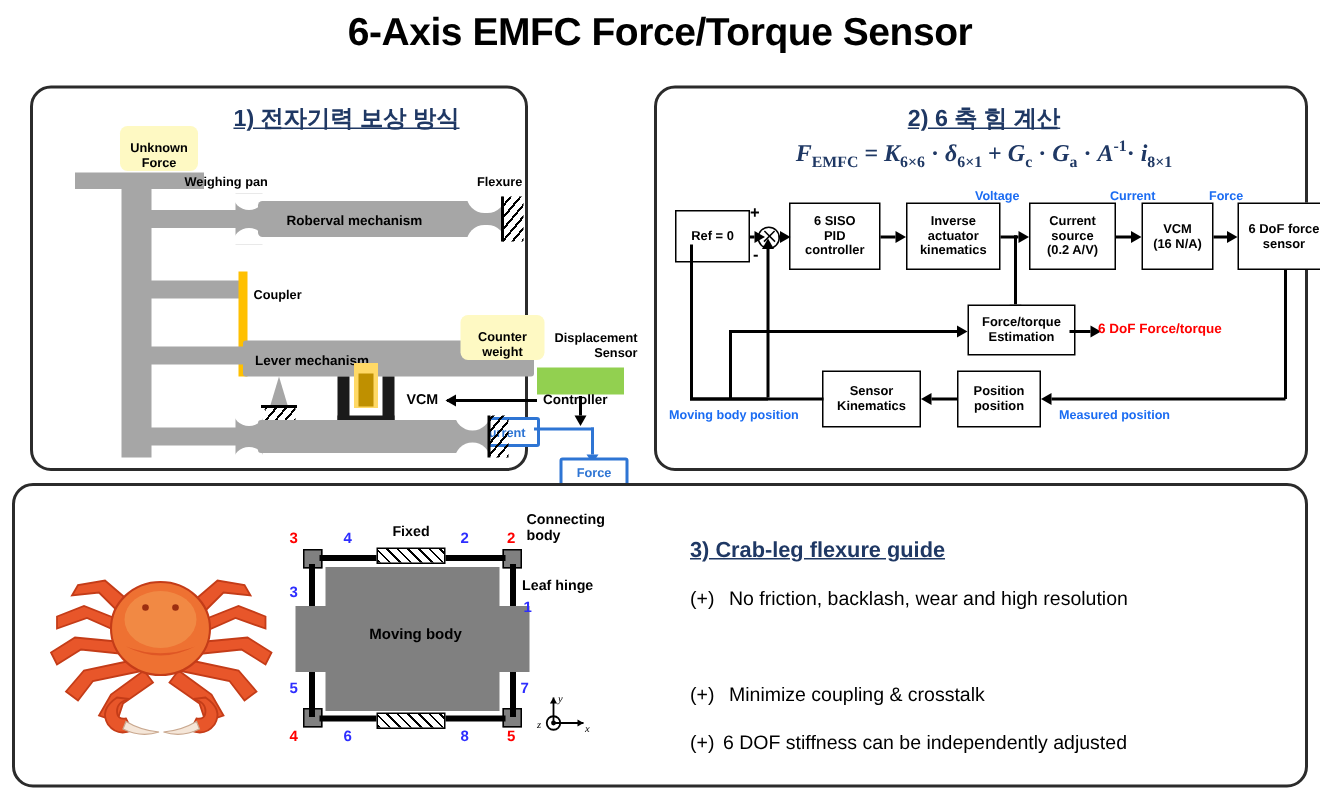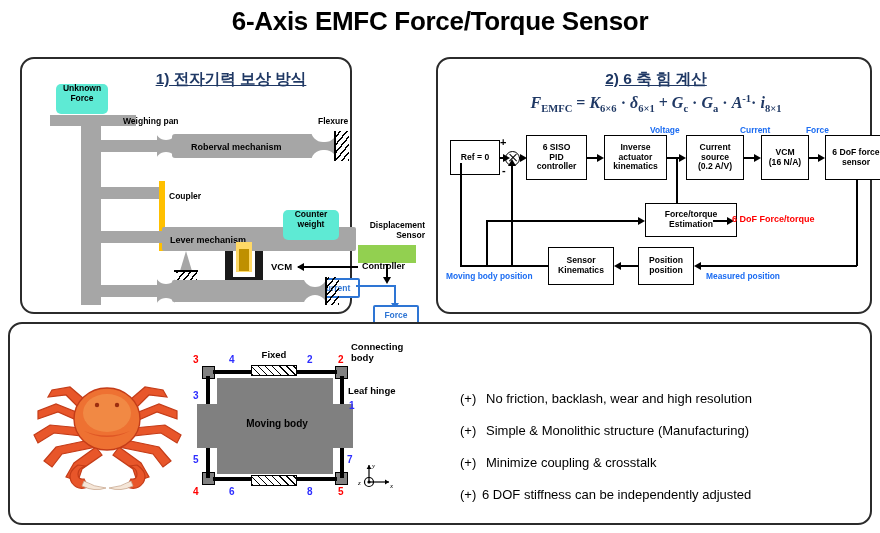--- a/index.html
+++ b/index.html
@@ -24,22 +24,22 @@
     text-decoration:underline;font-size:15.5px;white-space:nowrap;
   }
   #p1title{left:0;width:418px;top:10px;}
   #p2title{left:0;width:436px;top:10px;}
 
   
   .gray{position:absolute;background:#a6a6a6;}
   .grayr{position:absolute;background:#a6a6a6;border-radius:5px;}
   .lbl{position:absolute;font-size:8.5px;font-weight:bold;color:#000;white-space:nowrap;line-height:1.15;}
   .lbl.c{text-align:right;}
-  .tag{position:absolute;background:#5eead4;border-radius:5px;font-size:8.5px;font-weight:bold;
-       color:#000;text-align:center;display:flex;align-items:center;justify-content:flex-start;line-height:1.15;}
+  .tag{position:absolute;background:#fef9c3;border-radius:5px;font-size:8.5px;font-weight:bold;
+       color:#000;text-align:center;display:flex;align-items:center;justify-content:flex-end;line-height:1.15;margin-left:24px;}
   .yellow{position:absolute;background:#FFC000;}
   .green{position:absolute;background:#92D050;}
   .blkbox{position:absolute;border:2px solid #2E75D4;background:#fff;color:#2E75D4;
           font-size:8.5px;font-weight:bold;display:flex;align-items:center;justify-content:center;border-radius:2px;}
   .harrow{position:absolute;height:2px;background:#000;}
   .harrow:after{content:"";position:absolute;left:-1px;top:-3px;border-top:4px solid transparent;
                 border-bottom:4px solid transparent;border-right:7px solid #000;}
   .varrow{position:absolute;width:2px;background:#000;}
   .varrow:after{content:"";position:absolute;left:-3px;bottom:-7px;border-left:4px solid transparent;
                 border-right:4px solid transparent;border-top:7px solid #000;}
@@ -244,21 +244,21 @@
     <div class="ln lnh ar-r" style="left:62px;top:98px;width:3px;"></div>
     <div class="ln lnh ar-r" style="left:81px;top:98px;width:1px;"></div>
     <div class="ln lnh ar-r" style="left:149px;top:98px;width:10px;"></div>
     <div class="ln lnh ar-r" style="left:229px;top:98px;width:12px;"></div>
     <div class="ln lnh ar-r" style="left:306px;top:98px;width:10px;"></div>
     <div class="ln lnh ar-r" style="left:371px;top:98px;width:9px;"></div>
 
     <div class="ln lnv" style="left:238px;top:98px;height:46px;"></div>
     <div class="ln lnv ar-d" style="left:238px;top:98px;height:46px;"></div>
 
-    <div class="bd-box" style="left:207px;top:144px;width:92px;height:34px;flex-direction:column;">
+    <div class="bd-box" style="left:207px;top:144px;width:72px;height:34px;flex-direction:column;">
       <span>Force/torque</span>
         <span>Estimation</span>
     </div>
 
     <div class="ln lnh ar-r" style="left:275px;top:161px;width:14px;"></div>
     <div class="bd-red" style="left:294px;top:155px;">6 DoF Force/torque</div>
 
     <div class="bd-box" style="left:110px;top:188px;width:66px;height:38px;flex-direction:column;">
       <span>Sensor</span>
         <span>Kinematics</span>
@@ -368,27 +368,25 @@
           <polygon points="34,22 30,19.6 30,24.4" fill="#000"></polygon>
           <line x1="14" y1="22" x2="14" y2="5" stroke="#000" stroke-width="1.2"></line>
           <polygon points="14,5 11.6,9 16.4,9" fill="#000"></polygon>
           <text x="35" y="28" font-size="7" font-family="Liberation Serif, serif" font-style="italic">x</text>
           <text x="17" y="8" font-size="7" font-family="Liberation Serif, serif" font-style="italic">y</text>
           <text x="3" y="25" font-size="7" font-family="Liberation Serif, serif" font-style="italic">z</text>
         </svg>
       </div>
     </div>
 
+    <div class="p3title" style="left:450px;top:35px;">3) Crab-leg flexure guide</div>
 
     <div class="p3item" style="left:450px;top:67px;">
       <span class="plus">(+)</span><span>No friction, backlash, wear and high resolution</span>
     </div>
-    <div class="p3item" style="left:450px;top:99px;">
-      <span class="plus">(+)</span><span>Simple &amp; Monolithic structure (Manufacturing)</span>
-    </div>
     <div class="p3item" style="left:450px;top:131px;">
       <span class="plus">(+)</span><span>Minimize coupling &amp; crosstalk</span>
     </div>
     <div class="p3item" style="left:450px;top:163px;">
       <span class="plus" style="width:22px;">(+)</span><span>6 DOF stiffness can be independently adjusted</span>
     </div>
   </div>
 
 </div>
 

